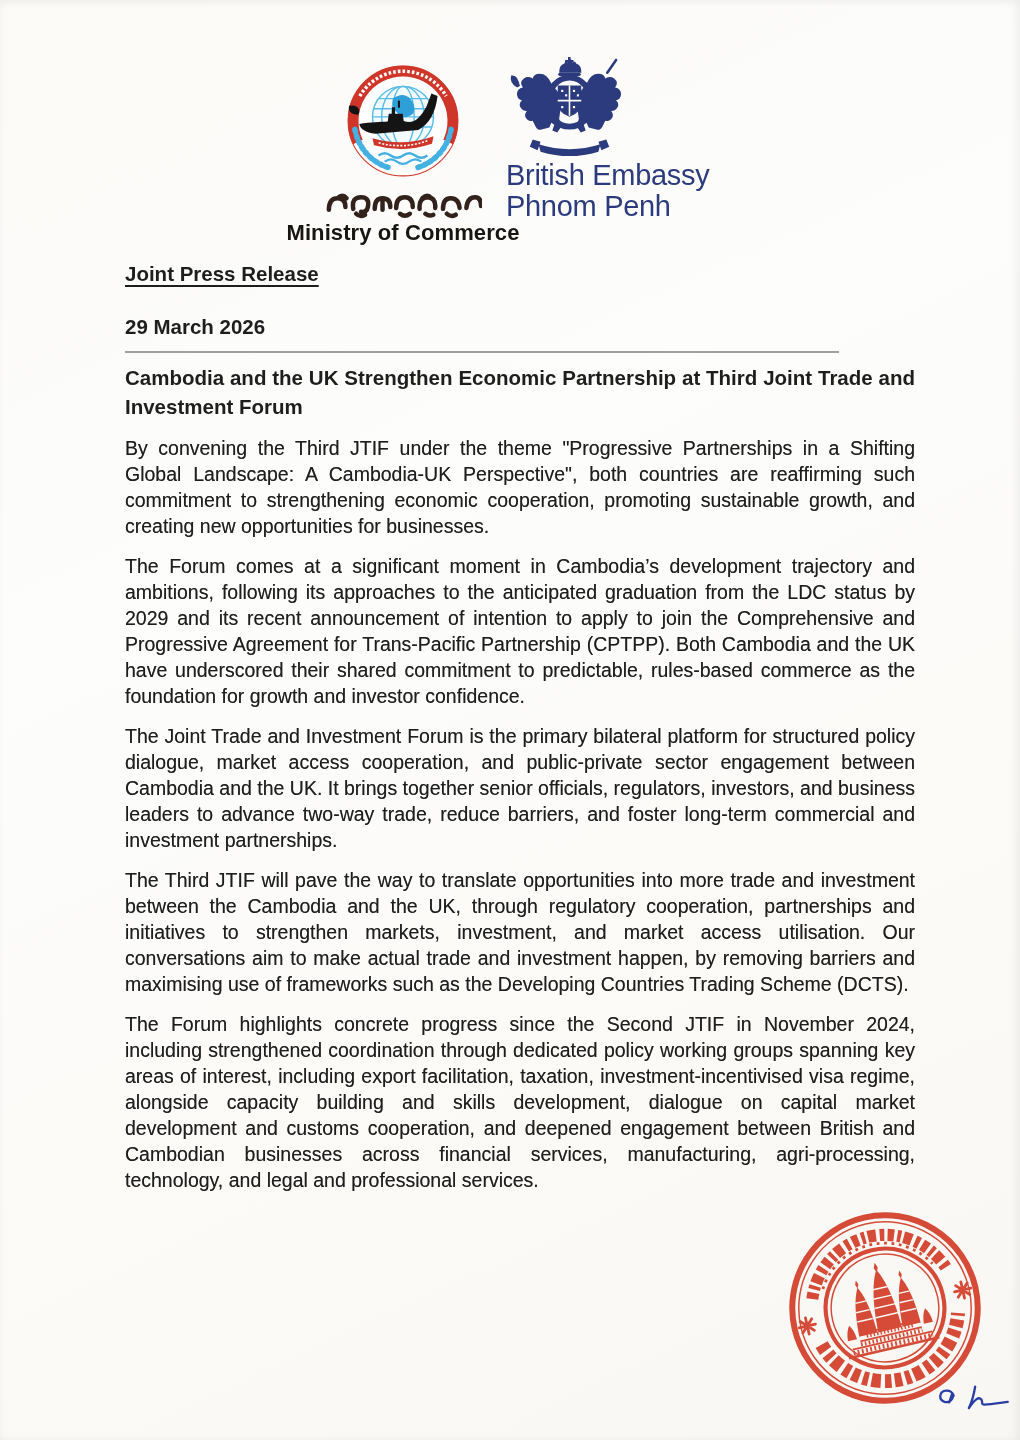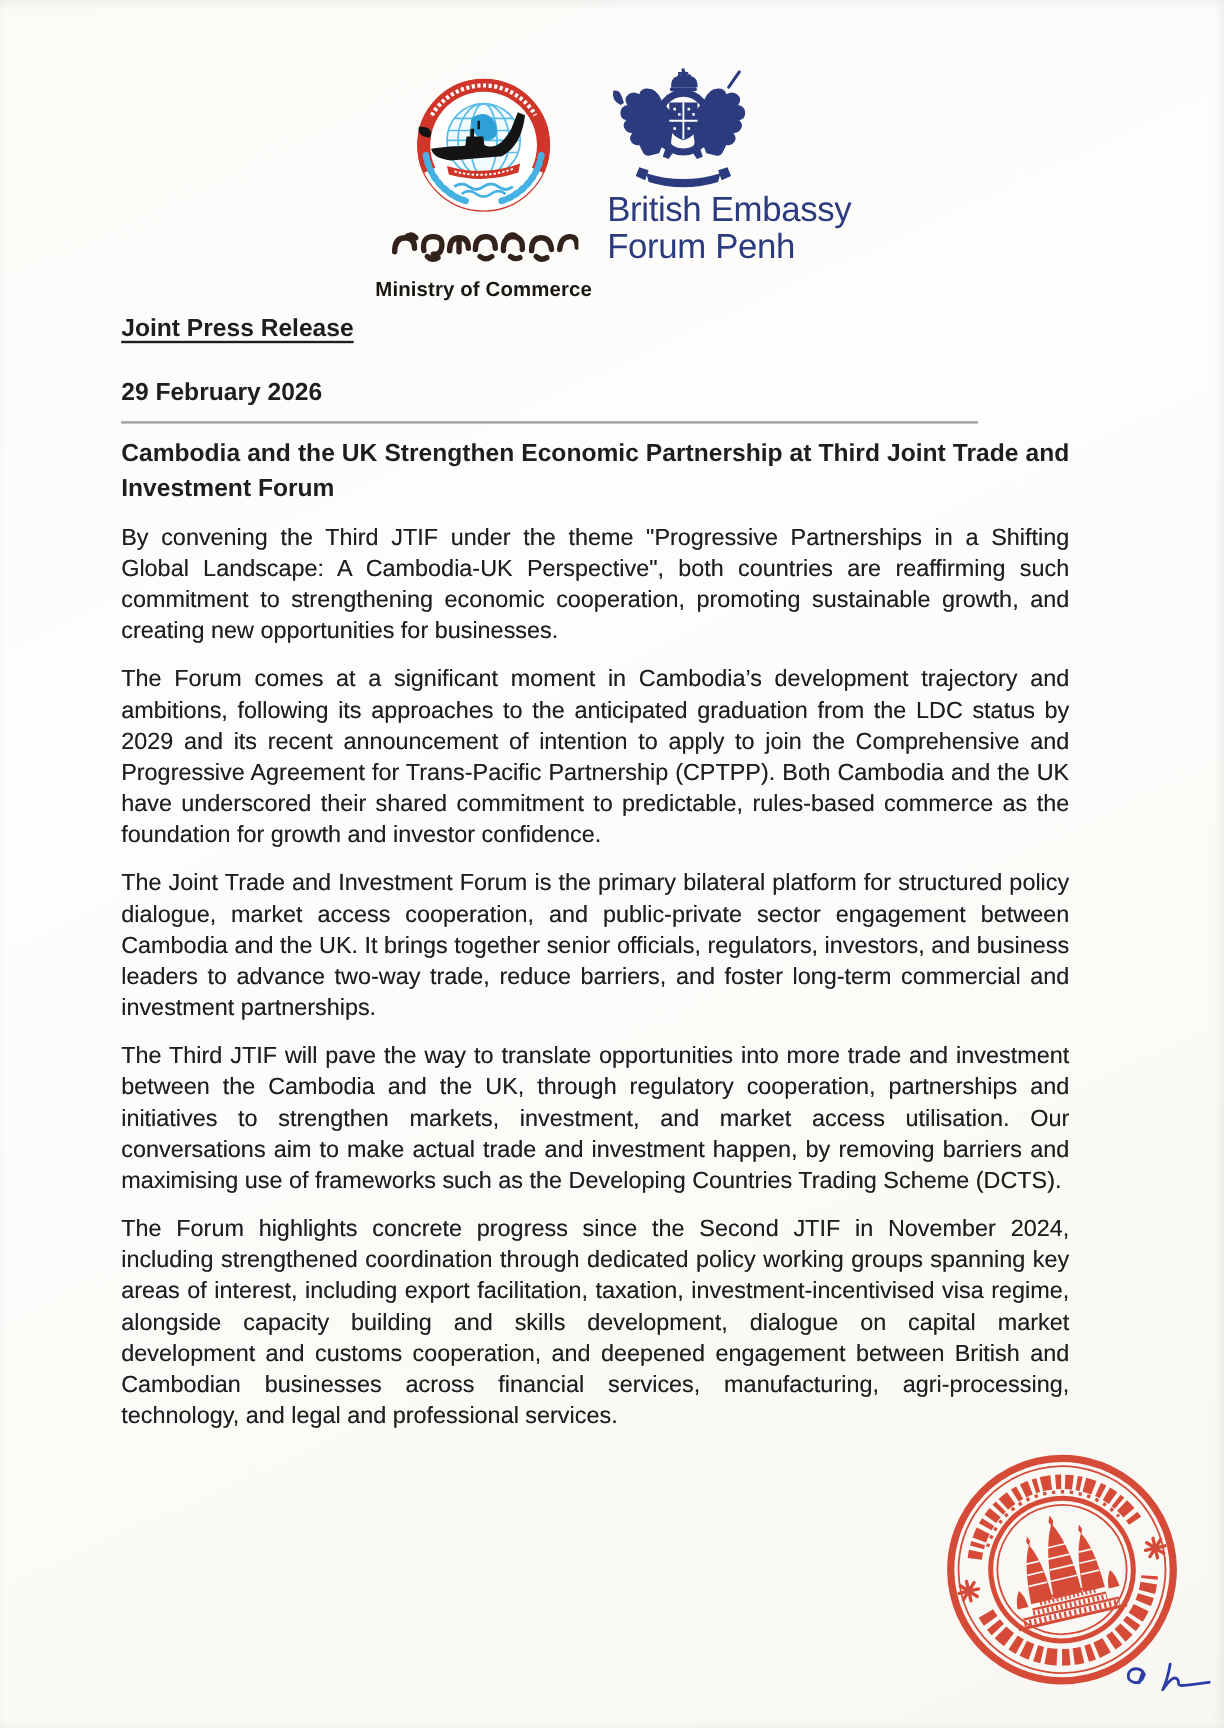--- a/index.html
+++ b/index.html
@@ -10,26 +10,26 @@
     background:linear-gradient(155deg,#fbfaf7 0%,#fdfdfc 35%,#fbfaf7 70%,#f8f7f3 100%);
     box-shadow:inset -4px 0 10px rgba(0,0,0,.045), inset 0 3px 8px rgba(0,0,0,.03);
     overflow:hidden;
     font-family:"Liberation Sans","DejaVu Sans",sans-serif;
     color:#1e1e1e;
   }
   
   .moc-block{position:absolute;left:318px;top:62px;width:170px;display:flex;flex-direction:column;align-items:center;}
   .moc-seal{width:122px;height:122px;}
   .moc-khmer{width:158px;height:30px;margin-top:5px;}
-  .moc-caption{font-size:17px;font-weight:bold;color:#181512;margin-top:13px;letter-spacing:.1px;white-space:nowrap;}
+  .moc-caption{font-size:22px;font-weight:bold;color:#181512;margin-top:1px;letter-spacing:.1px;white-space:nowrap;}
   .embassy-block{position:absolute;left:506px;top:56px;width:270px;}
   .uk-arms{width:122px;height:104px;display:block;margin-left:2px;}
   .embassy-word{margin-top:0;color:#2b3b7e;font-size:29px;line-height:31px;letter-spacing:-.3px;}
   
-  .content{position:absolute;left:101px;top:262px;width:790px;}
+  .content{position:absolute;left:125px;top:262px;width:790px;}
   .release-label{font-size:20.5px;font-weight:bold;text-decoration:underline;text-underline-offset:4px;text-decoration-thickness:2px;}
   .release-date{font-size:20.5px;font-weight:bold;margin-top:29px;}
   .divider{width:714px;height:2px;background:#8f8f8d;opacity:.85;margin-top:12px;}
   .headline{font-size:20.5px;font-weight:bold;line-height:28.5px;margin:11px 0 0 0;text-align:justify;}
   .body-para{font-size:19.5px;line-height:26px;text-align:justify;margin:14px 0 0 0;
              text-shadow:0 0 .5px rgba(25,25,25,.55);}
   .body-para.first{margin-top:34px;}
   .body-para b{letter-spacing:.1px;}
   
   .stamp{position:absolute;left:777px;top:1206px;width:216px;height:204px;mix-blend-mode:multiply;filter:blur(.3px);}
@@ -110,27 +110,27 @@
         <rect x="54" y="34.5" width="2.2" height="2.2"></rect>
           <rect x="58" y="39" width="2.2" height="2.2"></rect>
         <rect x="66" y="34.5" width="2.2" height="2.2"></rect>
           <rect x="70" y="39" width="2.2" height="2.2"></rect>
         <rect x="54" y="51" width="2.2" height="2.2"></rect>
           <rect x="66" y="51" width="2.2" height="2.2"></rect>
       </g>
     </svg>
     <div class="embassy-word">
       <div>British Embassy</div>
-      <div>Forum Penh</div>
+      <div>Phnom Penh</div>
     </div>
   </div>
 
   <main class="content">
     <div class="release-label">Joint Press Release</div>
-    <div class="release-date">29 February 2026</div>
+    <div class="release-date">29 March 2026</div>
     <div class="divider"></div>
     <h1 class="headline">Cambodia and the UK Strengthen Economic Partnership at Third Joint Trade and Investment Forum</h1>
 
     <p class="body-para">By convening the Third JTIF under the theme "Progressive Partnerships in a Shifting Global Landscape: A Cambodia-UK Perspective", both countries are reaffirming such commitment to strengthening economic cooperation, promoting sustainable growth, and creating new opportunities for businesses.</p>
     <p class="body-para">The Forum comes at a significant moment in Cambodia’s development trajectory and ambitions, following its approaches to the anticipated graduation from the LDC status by 2029 and its recent announcement of intention to apply to join the Comprehensive and Progressive Agreement for Trans-Pacific Partnership (CPTPP). Both Cambodia and the UK have underscored their shared commitment to predictable, rules-based commerce as the foundation for growth and investor confidence.</p>
     <p class="body-para">The Joint Trade and Investment Forum is the primary bilateral platform for structured policy dialogue, market access cooperation, and public-private sector engagement between Cambodia and the UK. It brings together senior officials, regulators, investors, and business leaders to advance two-way trade, reduce barriers, and foster long-term commercial and investment partnerships.</p>
     <p class="body-para">The Third JTIF will pave the way to translate opportunities into more trade and investment between the Cambodia and the UK, through regulatory cooperation, partnerships and initiatives to strengthen markets, investment, and market access utilisation. Our conversations aim to make actual trade and investment happen, by removing barriers and maximising use of frameworks such as the Developing Countries Trading Scheme (DCTS).</p>
     <p class="body-para">The Forum highlights concrete progress since the Second JTIF in November 2024, including strengthened coordination through dedicated policy working groups spanning key areas of interest, including export facilitation, taxation, investment-incentivised visa regime, alongside capacity building and skills development, dialogue on capital market development and customs cooperation, and deepened engagement between British and Cambodian businesses across financial services, manufacturing, agri-processing, technology, and legal and professional services.</p>
   </main>
 

